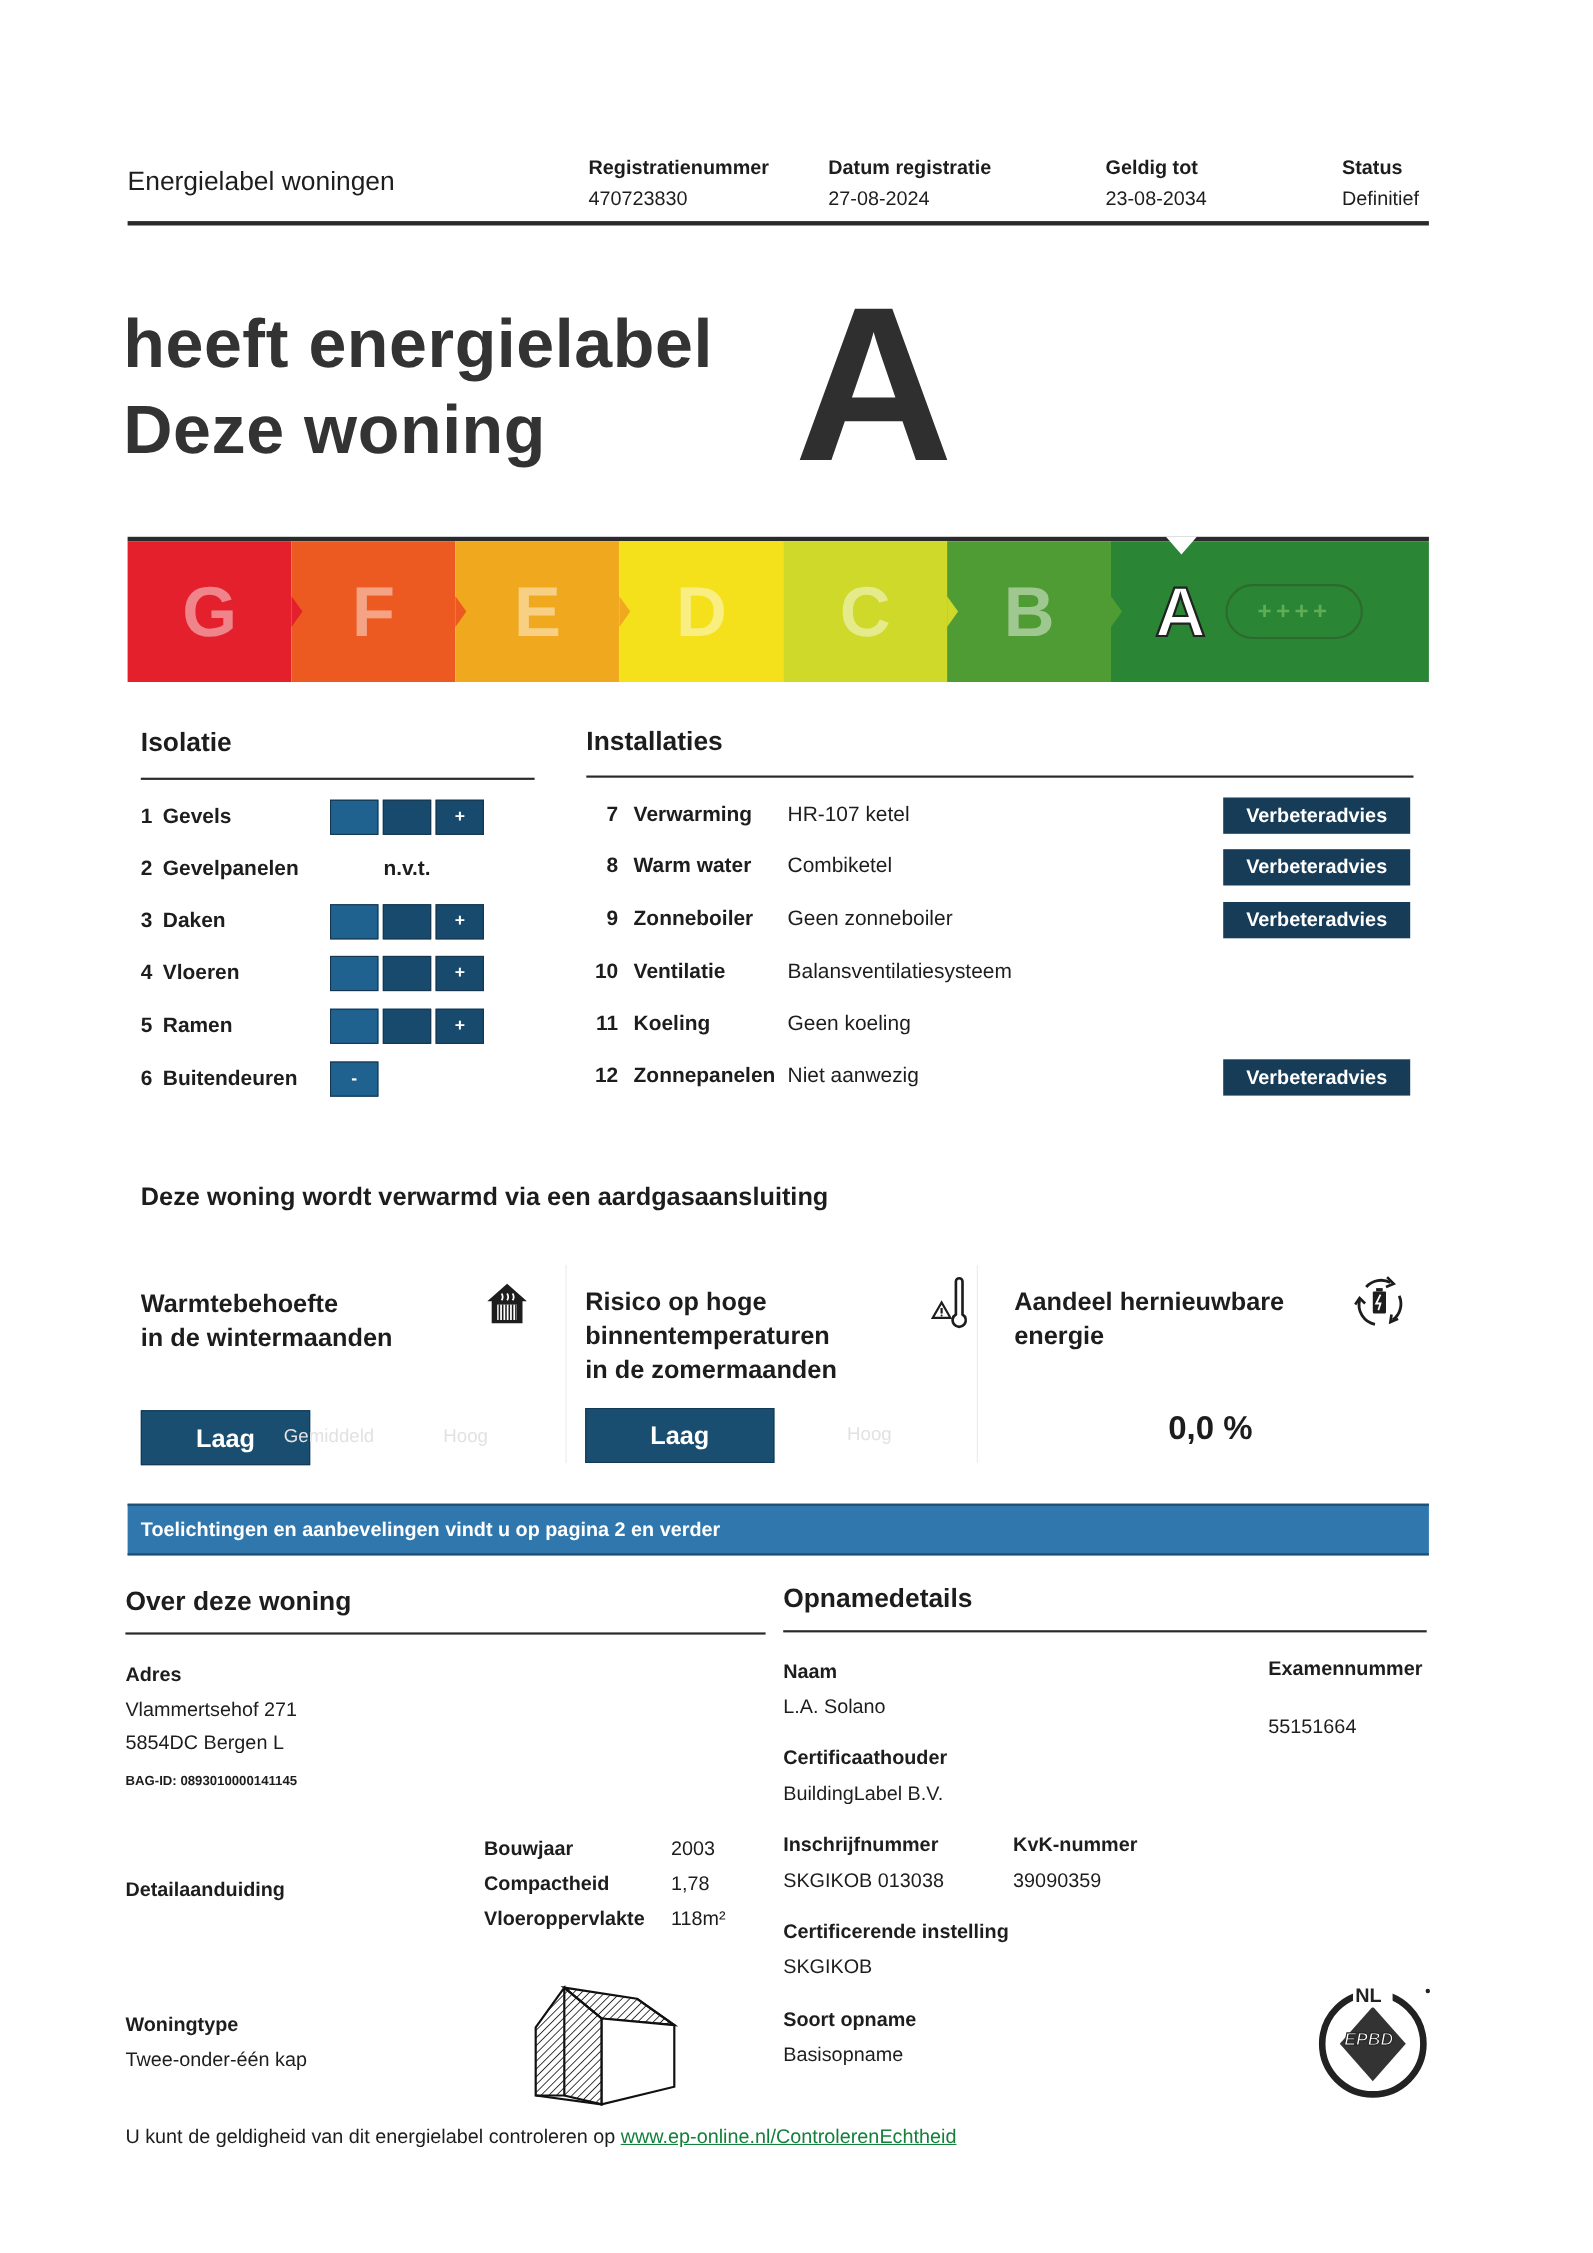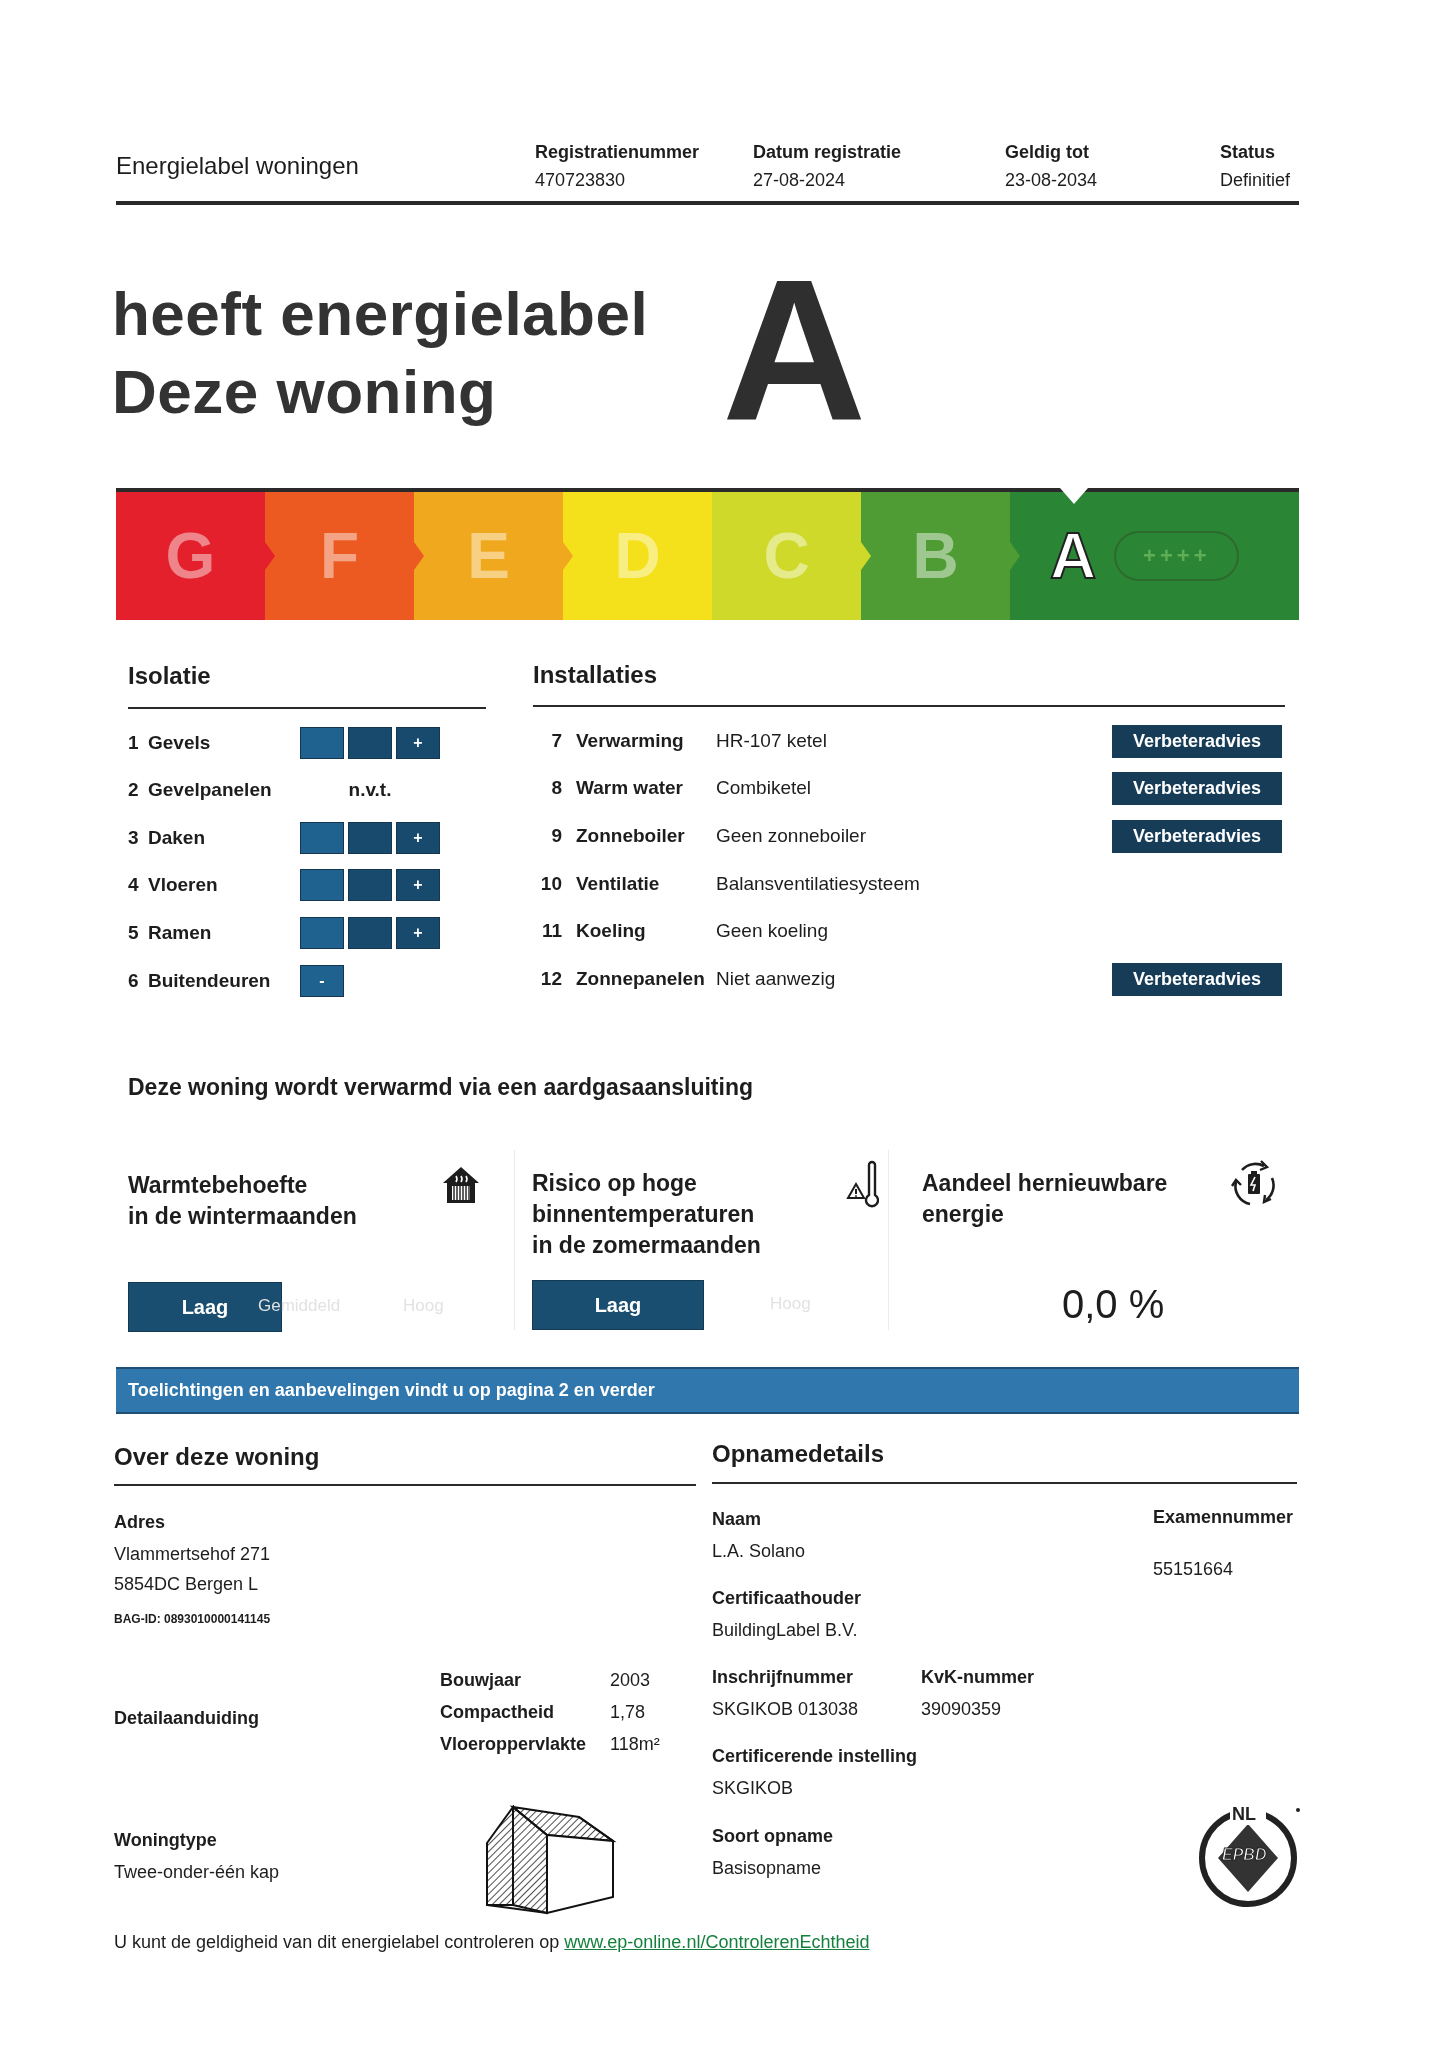--- a/index.html
+++ b/index.html
@@ -44,21 +44,21 @@
   .ins-row .num { width: 32px; text-align: right; font-weight: bold; }
   .ins-row .name { width: 154px; padding-left: 14px; font-weight: bold; }
   .ins-row .val { flex: 1; }
   .adv-btn { width: 170px; height: 33px; background: #173c57; color: #fff; font-weight: bold; font-size: 18px; display: flex; align-items: center; justify-content: center; }
 
   
   .gas { left: 128px; top: 1074px; font-size: 23px; font-weight: bold; }
 
   
   .card-title { font-size: 23px; font-weight: bold; line-height: 31px; }
-  .laag-btn { width: 154px; height: 50px; background: #1a4e70; border: 1px solid #123a54; color: #fff; font-weight: bold; font-size: 20px; display: flex; align-items: center; justify-content: center; }
+  .laag-btn { width: 154px; height: 50px; background: #1a4e70; border: 1px solid #123a54; color: #fff; font-weight: bold; font-size: 23px; display: flex; align-items: center; justify-content: center; }
   .faint { color: #e2e2e2; font-size: 17px; }
   .vline { width: 1px; background: #ececec; }
 
   
   .banner { left: 116px; top: 1367px; width: 1183px; height: 47px; background: #2f77ad; border-top: 2px solid #1f4f74; border-bottom: 2px solid #1f4f74; color: #fff; font-size: 18px; font-weight: bold; display: flex; align-items: center; padding-left: 12px; }
 
   
   .lbl-b { font-size: 18px; font-weight: bold; }
   .txt { font-size: 18px; }
   .small { font-size: 12px; font-weight: bold; }
@@ -241,21 +241,21 @@
   <path d="M14 12 A18 18 0 0 1 36 8" fill="none" stroke="#1d1d1d" stroke-width="2.6"></path>
   <path d="M33 3 L39 9 L32 12" fill="none" stroke="#1d1d1d" stroke-width="2.4"></path>
   <path d="M44 20 A18 18 0 0 1 38 42" fill="none" stroke="#1d1d1d" stroke-width="2.6"></path>
   <path d="M43 41 L36 44 L37 37" fill="none" stroke="#1d1d1d" stroke-width="2.4"></path>
   <path d="M22 46 A18 18 0 0 1 8 24" fill="none" stroke="#1d1d1d" stroke-width="2.6"></path>
   <path d="M4 28 L8 22 L13 27" fill="none" stroke="#1d1d1d" stroke-width="2.4"></path>
   <rect x="20" y="16" width="12" height="20" rx="1" fill="#1d1d1d"></rect>
   <rect x="23" y="13" width="6" height="3" fill="#1d1d1d"></rect>
   <path d="M27 19 L23 27 L27 27 L25 33" stroke="#fff" stroke-width="1.6" fill="none"></path>
 </svg>
-<div class="abs" style="left:1062px;top:1282px;font-size:40px;font-weight:normal;">0,0 %</div>
+<div class="abs" style="left:1062px;top:1282px;font-size:30px;font-weight:bold;">0,0 %</div>
 
 <div class="abs banner">Toelichtingen en aanbevelingen vindt u op pagina 2 en verder</div>
 
 <div class="abs sec-h" style="left:114px;top:1443px;">Over deze woning</div>
 <div class="abs rule" style="left:114px;top:1484px;width:582px;"></div>
 
 <div class="abs lbl-b" style="left:114px;top:1512px;">Adres</div>
 <div class="abs txt" style="left:114px;top:1544px;">Vlammertsehof 271</div>
 <div class="abs txt" style="left:114px;top:1574px;">5854DC Bergen L</div>
 <div class="abs small" style="left:114px;top:1612px;">BAG-ID: 0893010000141145</div>

